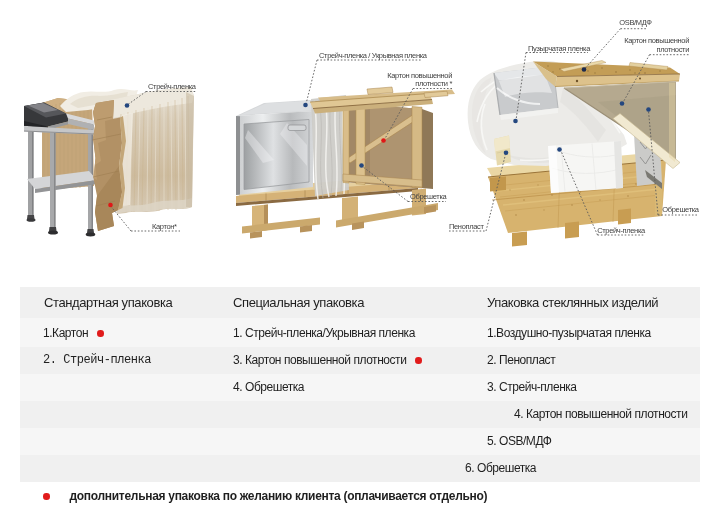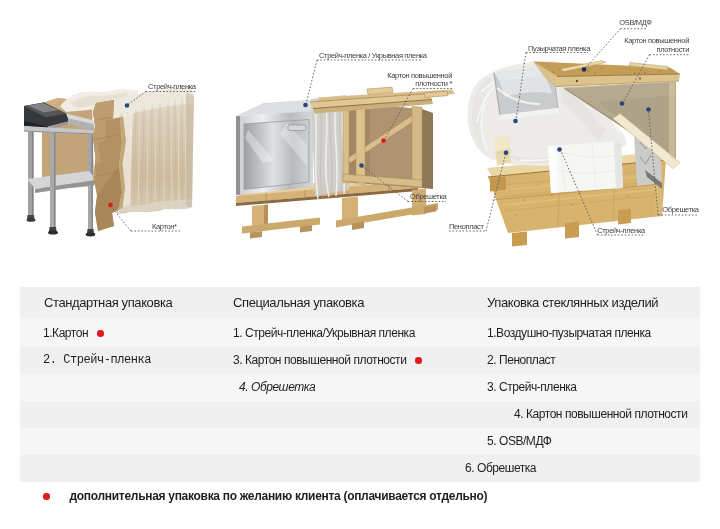--- a/index.html
+++ b/index.html
@@ -368,21 +368,21 @@
 
 <div class="cell hdr" style="left:44px;top:295px;">Стандартная упаковка</div>
 <div class="cell hdr" style="left:233px;top:295px;">Специальная упаковка</div>
 <div class="cell hdr" style="left:487px;top:295px;">Упаковка стеклянных изделий</div>
 
 <div class="cell" style="left:43px;top:326px;">1.Картон<span class="rdot"></span></div>
 <div class="cell" style="left:43px;top:353px;font-family:Liberation Mono, monospace;">2. Стрейч-пленка</div>
 
 <div class="cell" style="left:233px;top:326px;">1. Стрейч-пленка/Укрывная пленка</div>
 <div class="cell" style="left:233px;top:353px;">3. Картон повышенной плотности<span class="rdot"></span></div>
-<div class="cell" style="left:239px;top:380px;font-style:italic;">4. Обрешетка</div>
+<div class="cell" style="left:233px;top:380px;">4. Обрешетка</div>
 
 <div class="cell" style="left:487px;top:326px;">1.Воздушно-пузырчатая пленка</div>
 <div class="cell" style="left:487px;top:353px;">2. Пенопласт</div>
 <div class="cell" style="left:487px;top:380px;">3. Стрейч-пленка</div>
 <div class="cell" style="left:487px;top:407px;margin-left:27px;">4. Картон повышенной плотности</div>
 <div class="cell" style="left:487px;top:434px;text-align:right;">5. OSB/МДФ</div>
 <div class="cell" style="left:465px;top:461px;">6. Обрешетка</div>
 
 <div class="cell" style="left:43px;top:489px;font-size:12px;font-weight:bold;letter-spacing:-0.3px;"><span class="rdot" style="margin-left:0;margin-right:20px;"></span>дополнительная упаковка по желанию клиента (оплачивается отдельно)</div>
 

